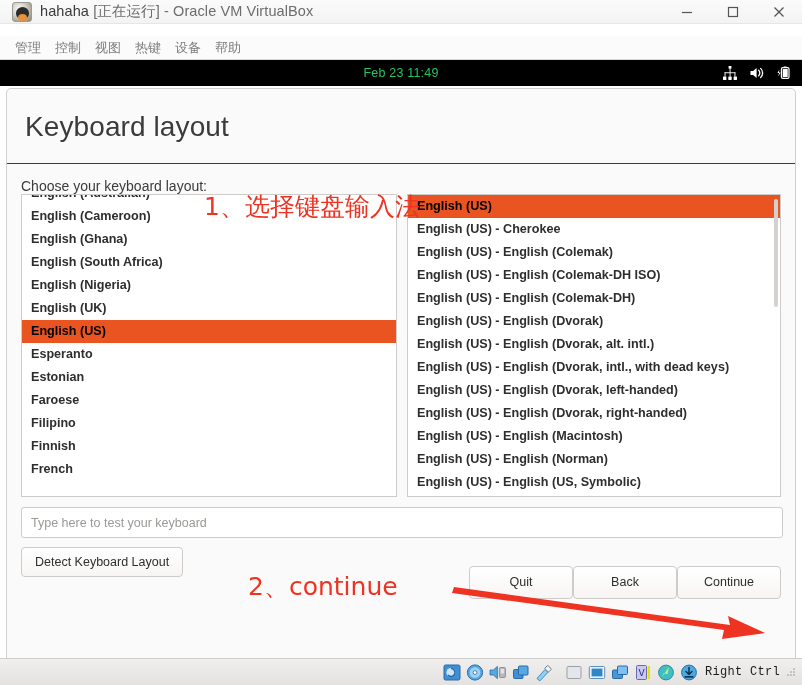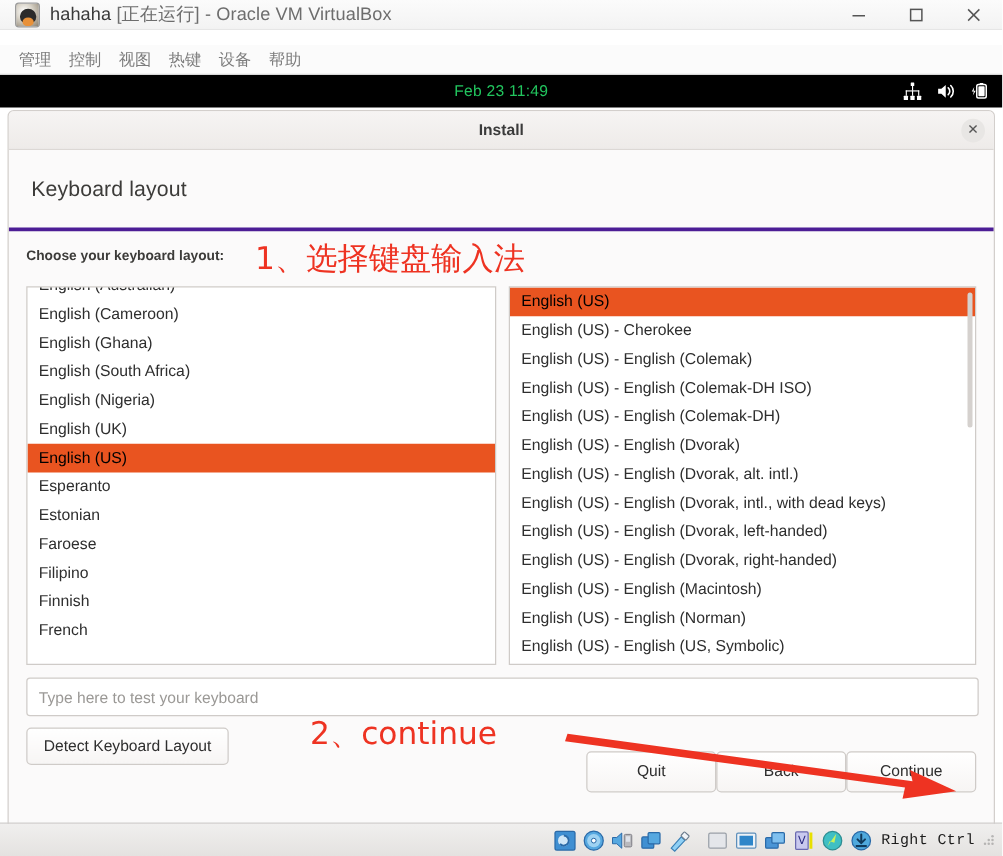--- a/index.html
+++ b/index.html
@@ -83,29 +83,29 @@
   .inst-title { font-size: 12.5px; font-weight: bold; color: #3b3b3b; }
   .inst-close {
     position: absolute; right: 7px; top: 6px; width: 19px; height: 19px;
     border-radius: 50%; background: #e8e6e4;
     display: flex; align-items: center; justify-content: center;
     color: #555; font-size: 11px; line-height: 1;
   }
 
   .inst-heading {
     padding: 22px 0 20px 18px;
-    font-size: 17px; color: #3c3b39; font-weight: normal;
-    border-bottom: 3px solid #4c1d95;
+    font-size: 28px; color: #3c3b39; font-weight: normal;
+    border-bottom: 1px solid #4c1d95;
     letter-spacing: .1px;
   }
 
   .inst-body { padding: 14px 14px 0 14px; position: relative; }
-  .choose-label { font-size: 11px; color: #3c3b39; margin-bottom: 18px; font-weight: bold; }
-
-  .lists { display: flex; gap: 10px; }
+  .choose-label { font-size: 14px; color: #3c3b39; margin-bottom: 0; }
+
+  .lists { display: flex; gap: 10px; font-weight: bold; }
   .listbox {
     width: 384px; height: 303px; background: #ffffff;
     border: 1px solid #cfcbc8; overflow: hidden; position: relative;
   }
   .listbox.right { width: 382px; }
   .list-inner { position: absolute; left: 0; right: 0; top: -13px; }
   .list-inner.noshift { top: 0; }
   .list-row {
     height: 23px; line-height: 23px; padding-left: 9px;
     font-size: 12.6px; color: #2e2e2e; white-space: nowrap; overflow: hidden;
@@ -243,24 +243,20 @@
           <rect x="5.4" y="2.6" width="7.6" height="10.8" rx="1.4" stroke="#fff" stroke-width="1.2"></rect>
           <rect x="6.7" y="4" width="5" height="8" rx=".6" fill="#fff"></rect>
           <rect x="7.7" y="1.4" width="3" height="1.2" rx=".4" fill="#fff"></rect>
         </svg>
       </span>
     </div>
   </div>
 
   <div class="installer">
 
-    <div class="inst-titlebar">
-      <div class="inst-title">Install</div>
-      <div class="inst-close">✕</div>
-    </div>
 
     <div class="inst-heading">Keyboard layout</div>
 
     <div class="inst-body">
       <div class="choose-label">Choose your keyboard layout:</div>
 
       <div class="lists">
 
         <div class="listbox left">
           <div class="list-inner" id="left-list">

